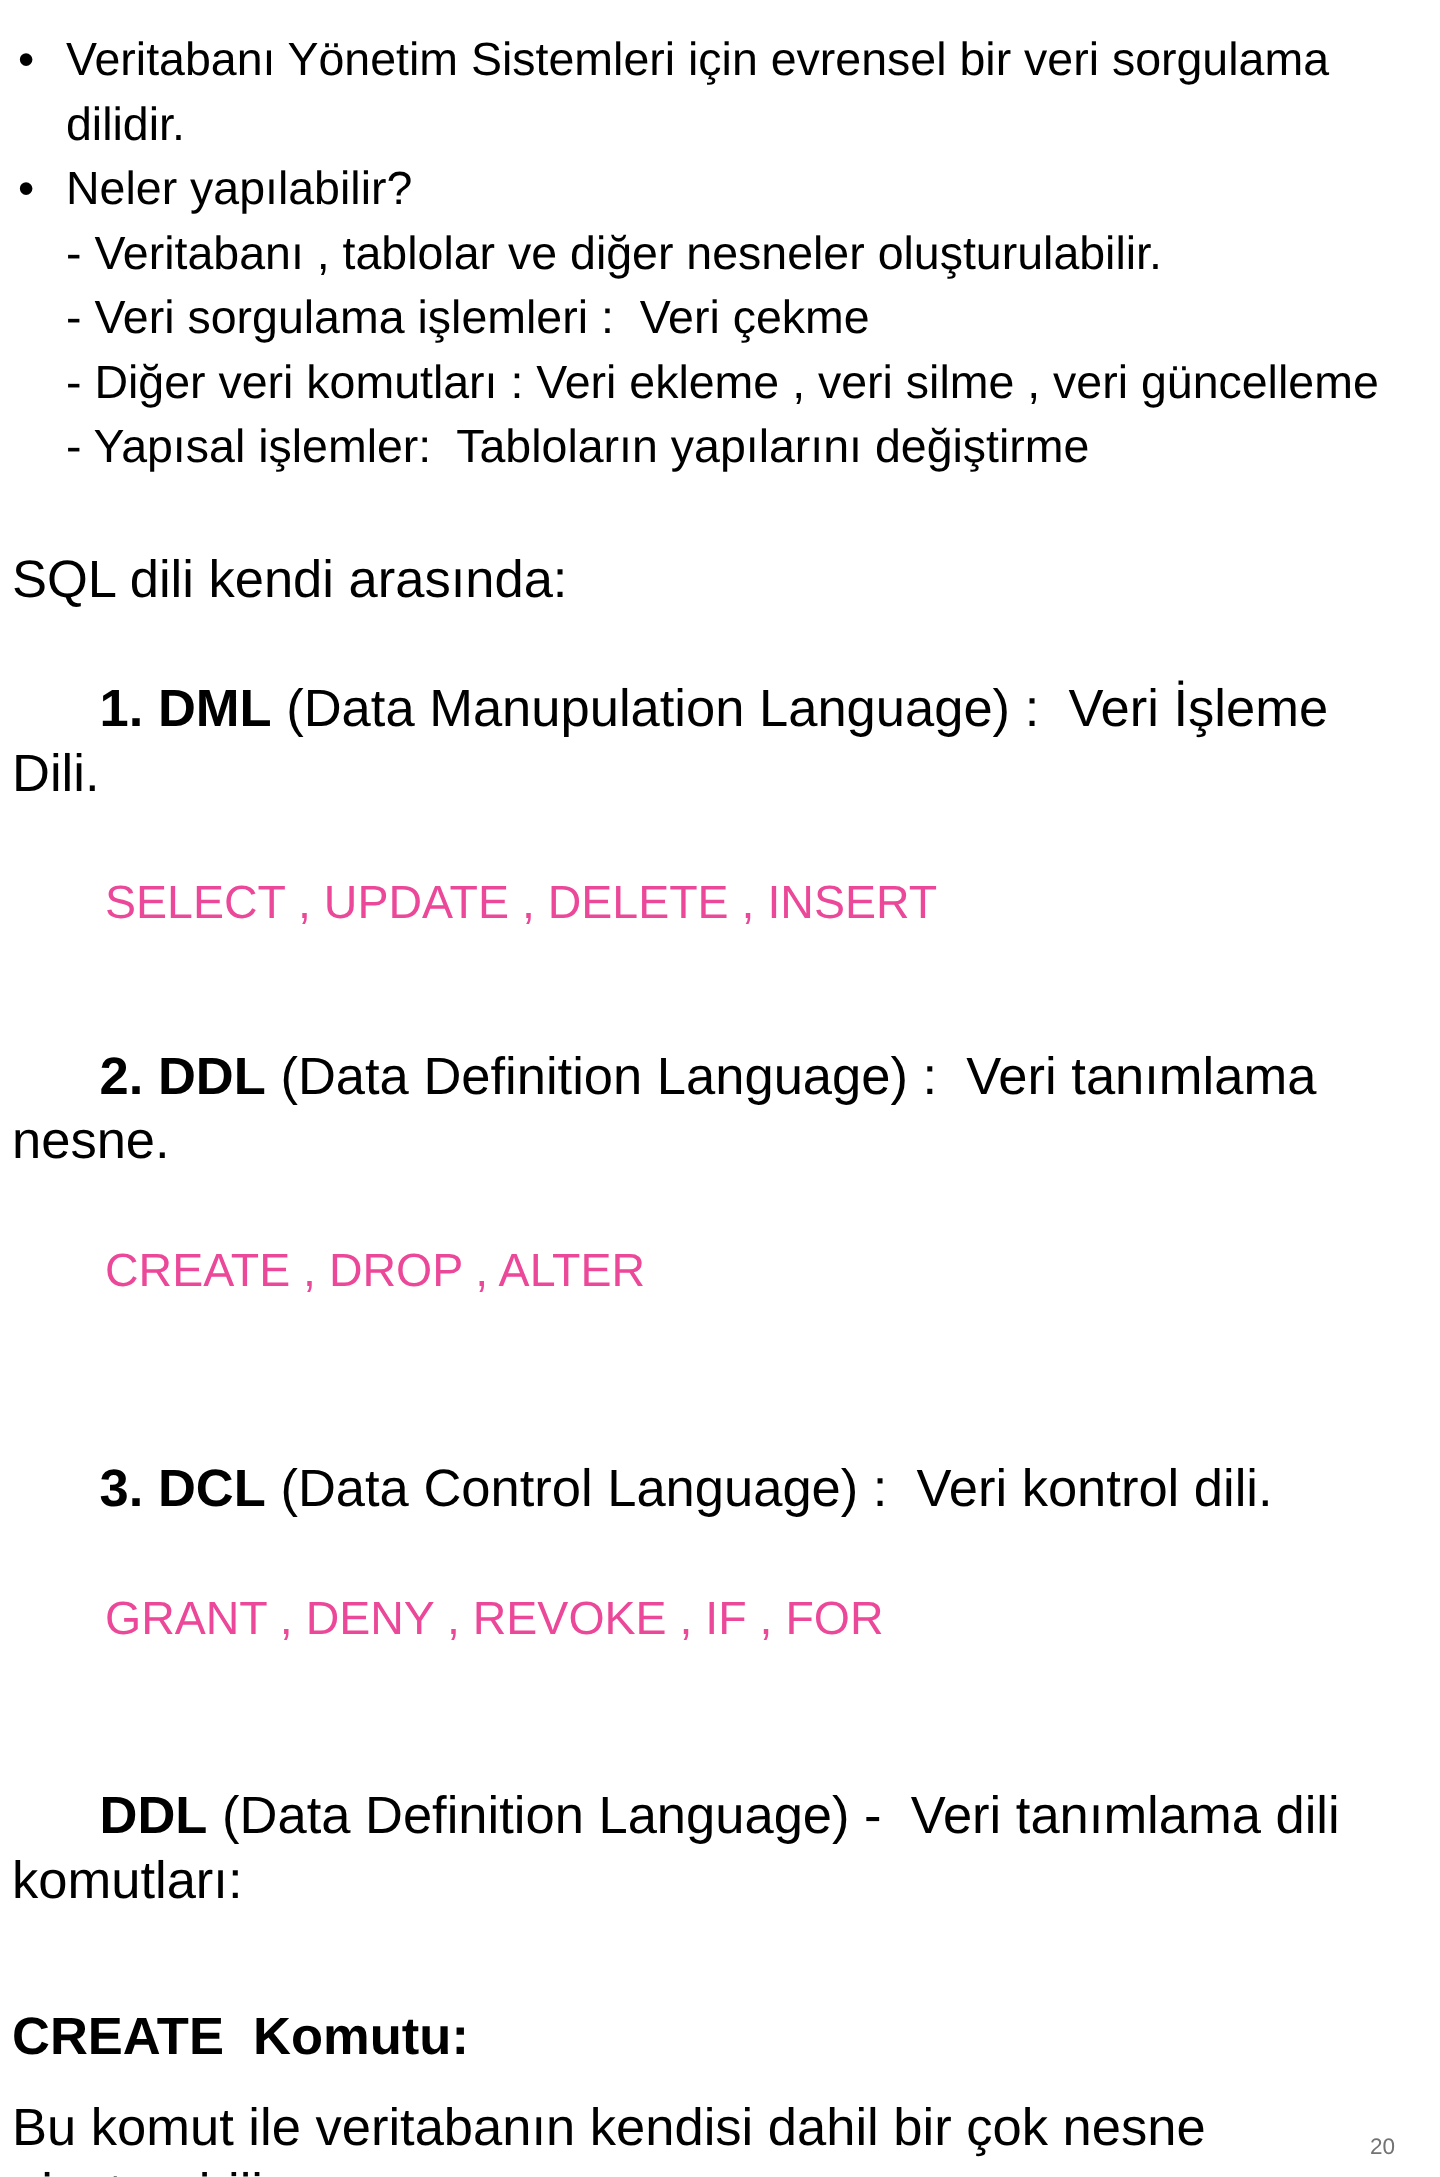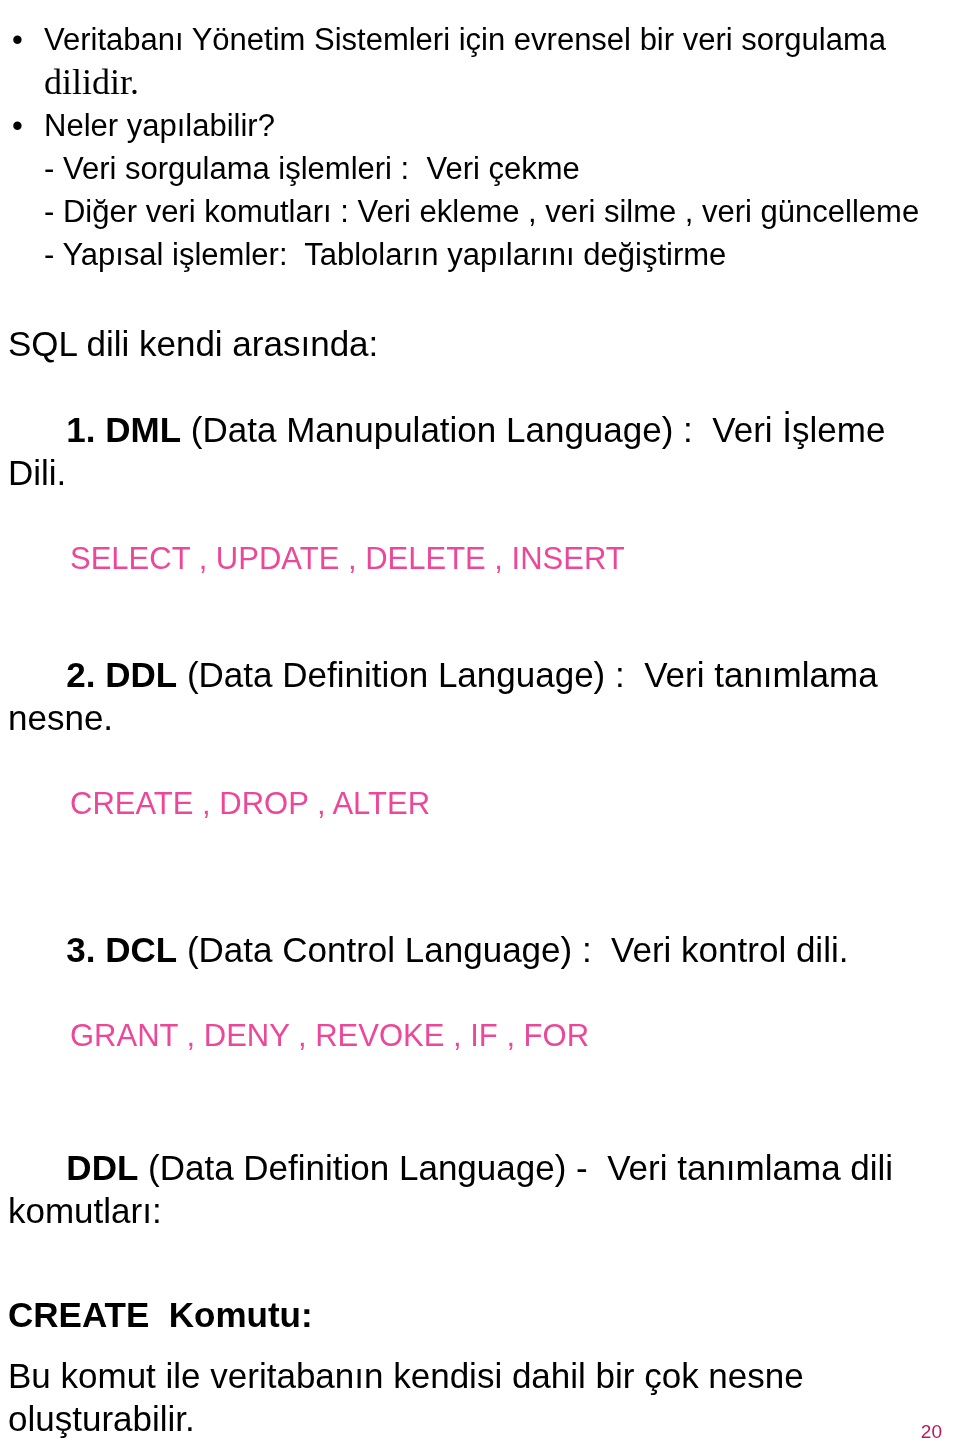--- a/index.html
+++ b/index.html
@@ -54,23 +54,22 @@
   }
   .bullet-dot {
     position: absolute;
     left: 4px;
     top: 0;
     font-size: 31px;
     line-height: 43px;
   }
   .bullet-cont {
     padding-left: 36px;
-    font-size: 36px;
+    font-size: 31px;
     line-height: 43px;
-    font-family: Liberation Serif, serif;
   }
   .dash-line {
     padding-left: 36px;
     font-size: 31px;
     line-height: 43px;
     white-space: pre-wrap;
   }
   .indent-cmd {
     padding-left: 62px;
     font-size: 31px;
@@ -86,25 +85,25 @@
   .uline {
   }
   .spacer-sm { height: 18px; }
   .spacer-md { height: 30px; }
   .spacer-lg { height: 46px; }
   .spacer-xl { height: 60px; }
 
   
   .page-number {
     position: absolute;
-    right: 18px;
+    right: 30px;
     bottom: 8px;
-    font-size: 19px;
+    font-size: 15px;
     line-height: 22px;
-    color: #be185d;
+    color: #737373;
   }
 </style>
 </head>
 <body>
 
 <div class="page">
 
 
   <div class="spacer-sm"></div>
 
@@ -114,20 +113,21 @@
       <span class="bullet-dot">•</span>
       <span>Veritabanı Yönetim Sistemleri için </span><span class="uline">evrensel</span><span> bir veri sorgulama</span>
     </div>
     <div class="bullet-cont">dilidir.</div>
 
     <div class="bullet-line">
       <span class="bullet-dot">•</span>
       <span>Neler yapılabilir?</span>
     </div>
 
+    <div class="dash-line">- Veritabanı , tablolar ve diğer nesneler oluşturulabilir.</div>
     <div class="dash-line">- Veri sorgulama işlemleri :  Veri çekme</div>
     <div class="dash-line">- Diğer veri komutları : Veri ekleme , veri silme , veri güncelleme</div>
     <div class="dash-line">- Yapısal işlemler:  Tabloların yapılarını değiştirme</div>
 
     <div class="spacer-lg"></div>
 
     <div class="line">SQL dili kendi arasında:</div>
 
     <div class="line">
       <span class="bold">1. DML</span><span> (Data Manupulation Language) :  Veri İşleme Dili.</span>

